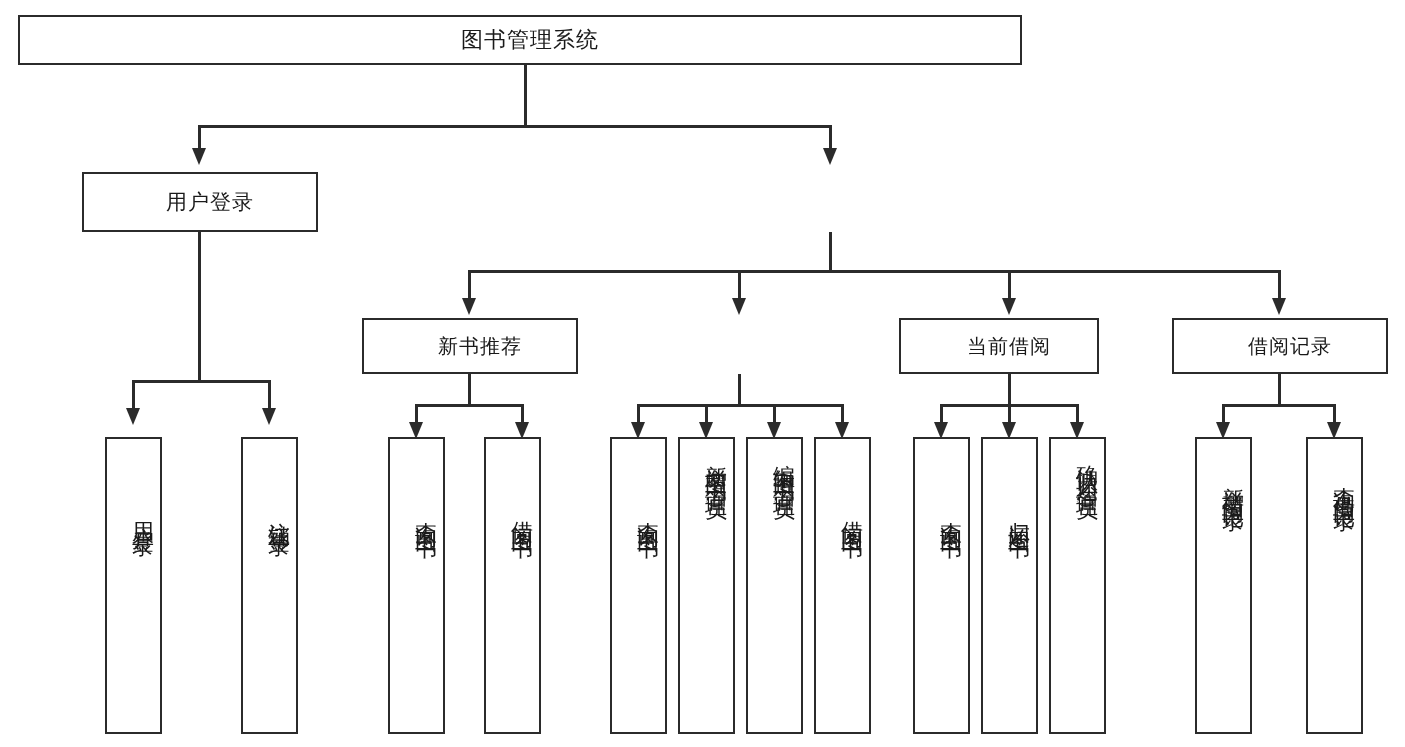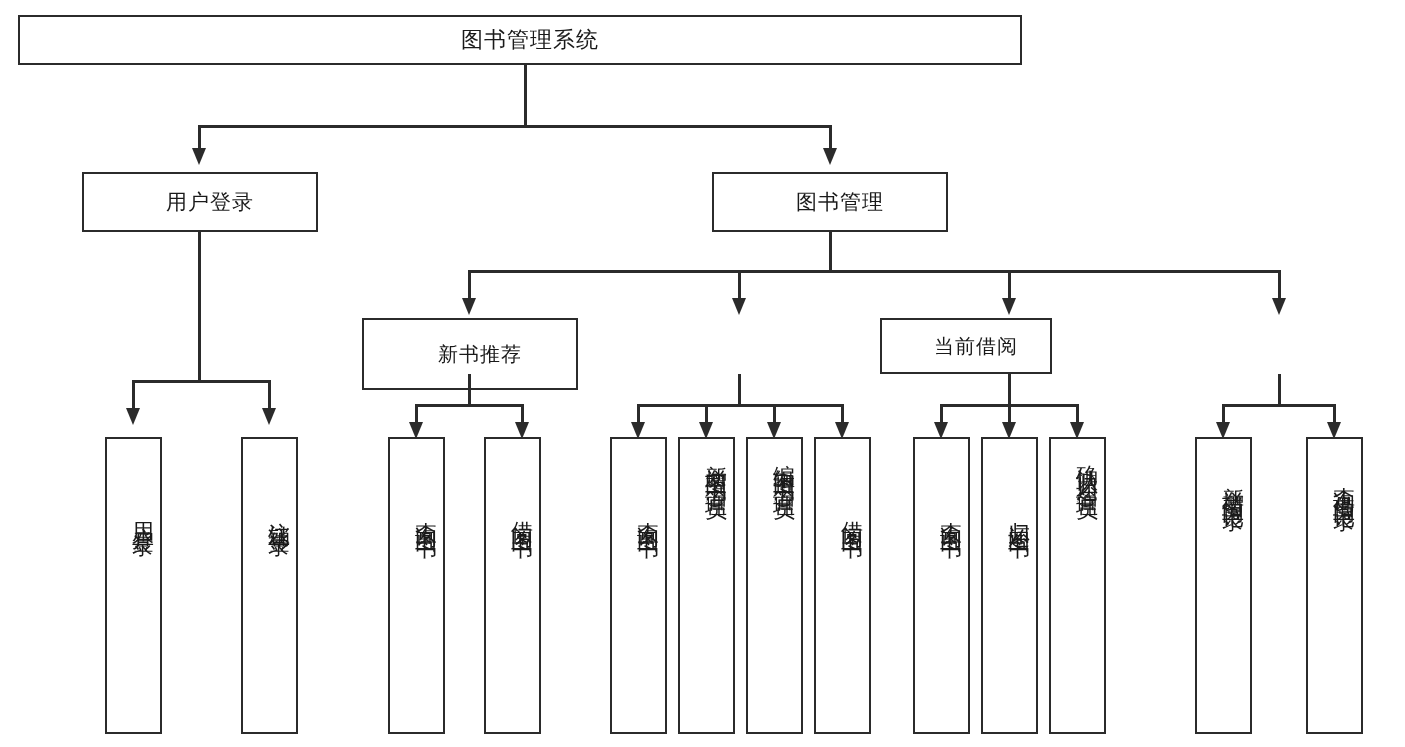--- a/index.html
+++ b/index.html
@@ -96,23 +96,20 @@
 
   <div class="seg vline" style="left:198px; top:125px; width:2.5px; height:25px;"></div>
   <div class="arrow" style="left:192px; top:148px;"></div>
   <div class="seg vline" style="left:829px; top:125px; width:2.5px; height:25px;"></div>
   <div class="arrow" style="left:823px; top:148px;"></div>
 
   <div class="node level2" style="left:82px; top:172px; width:236px; height:60px;">
     <span class="label">用户登录</span>
   </div>
 
-  <div class="node level2" style="left:712px; top:172px; width:236px; height:60px;">
-    <span class="label">图书管理</span>
-  </div>
 
   <div class="seg vline" style="left:198px; top:232px; width:2.5px; height:150px;"></div>
   <div class="seg hline" style="left:132px; top:380px; width:138px; height:2.5px;"></div>
   <div class="seg vline" style="left:132px; top:380px; width:2.5px; height:30px;"></div>
   <div class="arrow" style="left:126px; top:408px;"></div>
   <div class="seg vline" style="left:268px; top:380px; width:2.5px; height:30px;"></div>
   <div class="arrow" style="left:262px; top:408px;"></div>
 
   <div class="seg vline" style="left:829px; top:232px; width:2.5px; height:40px;"></div>
   <div class="seg hline" style="left:468px; top:270px; width:813px; height:2.5px;"></div>
@@ -122,25 +119,28 @@
 
   <div class="seg vline" style="left:738px; top:270px; width:2.5px; height:30px;"></div>
   <div class="arrow" style="left:732px; top:298px;"></div>
 
   <div class="seg vline" style="left:1008px; top:270px; width:2.5px; height:30px;"></div>
   <div class="arrow" style="left:1002px; top:298px;"></div>
 
   <div class="seg vline" style="left:1278px; top:270px; width:2.5px; height:30px;"></div>
   <div class="arrow" style="left:1272px; top:298px;"></div>
 
-  <div class="node level3" style="left:362px; top:318px; width:216px; height:72px;">
+  <div class="node level3" style="left:362px; top:318px; width:216px; height:56px;">
     <span class="label">新书推荐</span>
   </div>
-  <div class="node level3" style="left:880px; top:318px; width:172px; height:56px;">
+  <div class="node level3" style="left:899px; top:318px; width:200px; height:56px;">
     <span class="label">当前借阅</span>
+  </div>
+  <div class="node level3" style="left:1172px; top:318px; width:216px; height:56px;">
+    <span class="label">借阅记录</span>
   </div>
 
   <div class="seg vline" style="left:468px; top:374px; width:2.5px; height:32px;"></div>
   <div class="seg hline" style="left:415px; top:404px; width:108px; height:2.5px;"></div>
   <div class="seg vline" style="left:415px; top:404px; width:2.5px; height:22px;"></div>
   <div class="arrow" style="left:409px; top:422px;"></div>
   <div class="seg vline" style="left:521px; top:404px; width:2.5px; height:22px;"></div>
   <div class="arrow" style="left:515px; top:422px;"></div>
 
   <div class="seg vline" style="left:738px; top:374px; width:2.5px; height:32px;"></div>

